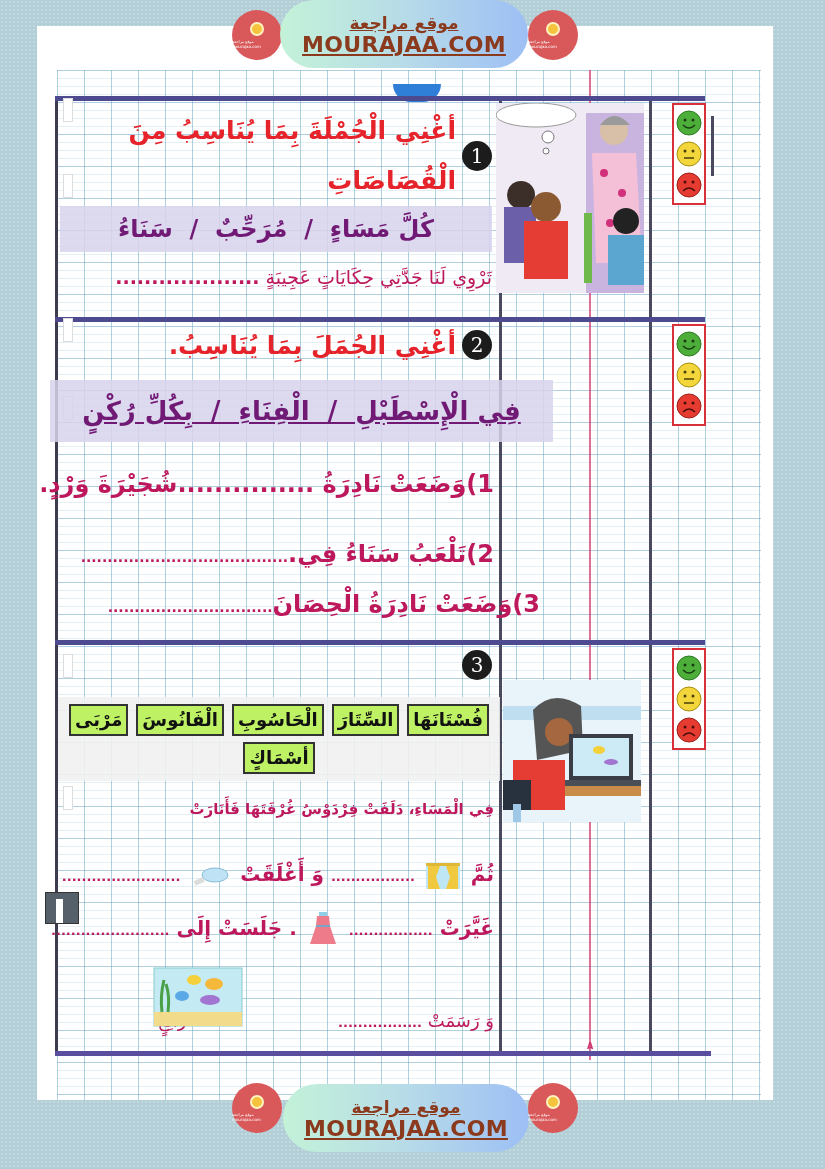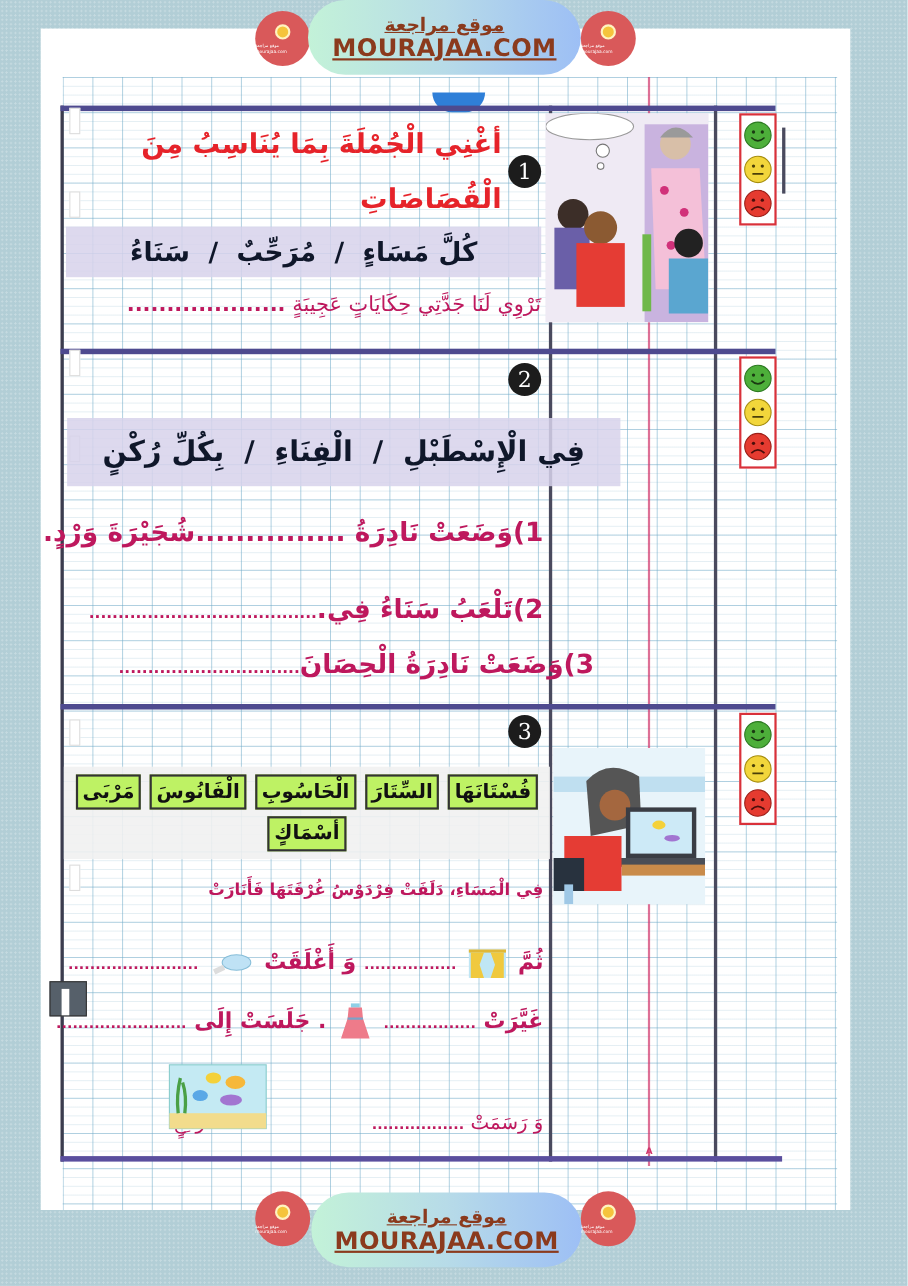--- a/index.html
+++ b/index.html
@@ -39,21 +39,21 @@
     display: flex; align-items: center; gap: 6px; direction: rtl;
   }
   .num-badge {
     width: 30px; height: 30px; border-radius: 50%;
     background: #1c1c1c; color: #fff;
     font-family: "DejaVu Serif", serif; font-size: 20px; font-weight: normal;
     display: inline-flex; align-items: center; justify-content: center; flex-shrink: 0;
   }
   .word-bank {
     position: absolute; background: rgba(215,210,235,0.85);
-    color: #0f172a; font-weight: bold; font-size: 24px;
+    color: #701a75; font-weight: bold; font-size: 24px;
     display: flex; align-items: center; justify-content: center; direction: rtl;
   }
   .line-text {
     position: absolute; color: #be185d; font-size: 22px; font-weight: bold;
     direction: rtl; text-align: right; white-space: nowrap;
   }
   .line-text.light { font-weight: normal; font-size: 19px; }
   .dots { letter-spacing: 1px; font-weight: bold; }
 
   .smileys {
@@ -175,23 +175,24 @@
   <svg class="smiley" viewBox="0 0 26 26">
       <circle cx="13" cy="13" r="12" fill="#e53b30" stroke="#9c1f18"></circle>
       <circle cx="9" cy="10" r="1.5" fill="#4a0e0a"></circle>
       <circle cx="17" cy="10" r="1.5" fill="#4a0e0a"></circle>
       <path d="M7 19 Q13 13 19 19" stroke="#4a0e0a" stroke-width="1.5" fill="none"></path>
     </svg>
 </div>
 
 <div class="q-title" style="left:150px; top:330px; width:342px; justify-content:flex-start;">
   <span class="num-badge">2</span>
-</div>
-
-<div class="word-bank" style="left:61px; top:380px; width:503px; height:62px; font-size:26px;">
+  <span>أغْنِي الجُمَلَ بِمَا يُنَاسِبُ.</span>
+</div>
+
+<div class="word-bank" style="left:50px; top:380px; width:503px; height:62px; font-size:26px;text-decoration:underline;">
   <span style="white-space:pre;">فِي الْإِسْطَبْلِ  /  الْفِنَاءِ  /  بِكُلِّ رُكْنٍ</span>
 </div>
 
 <div class="line-text" style="left:62px; top:470px; width:432px; font-size:24px;">
   <span>1)</span><span>وَضَعَتْ نَادِرَةُ</span>
   <span class="dots">...............</span><span>شُجَيْرَةَ وَرْدٍ.</span>
 </div>
 
 <div class="line-text" style="left:62px; top:540px; width:432px; font-size:24px;">
   <span>2)</span><span>تَلْعَبُ سَنَاءُ فِي.</span><span class="dots" style="font-size:14px;">.......................................</span>

